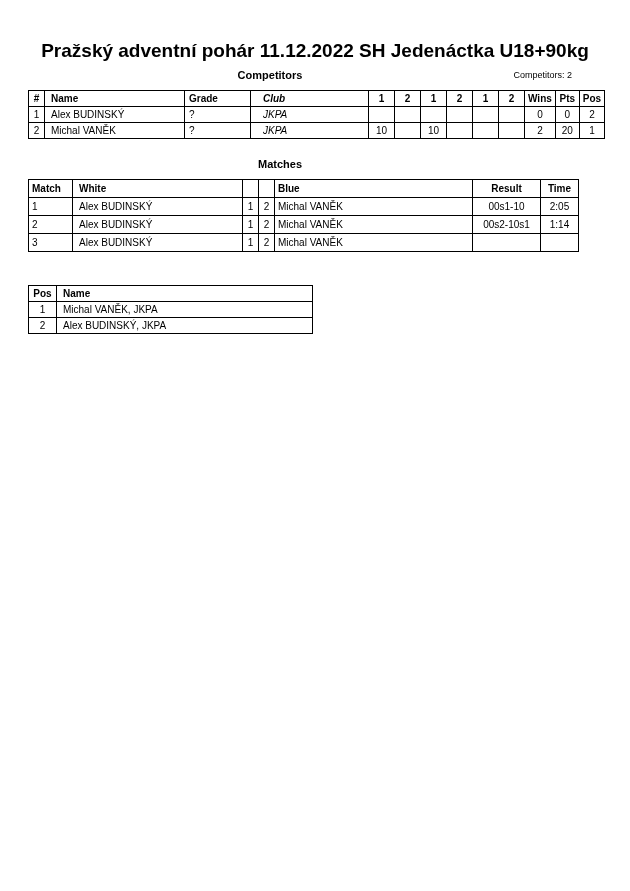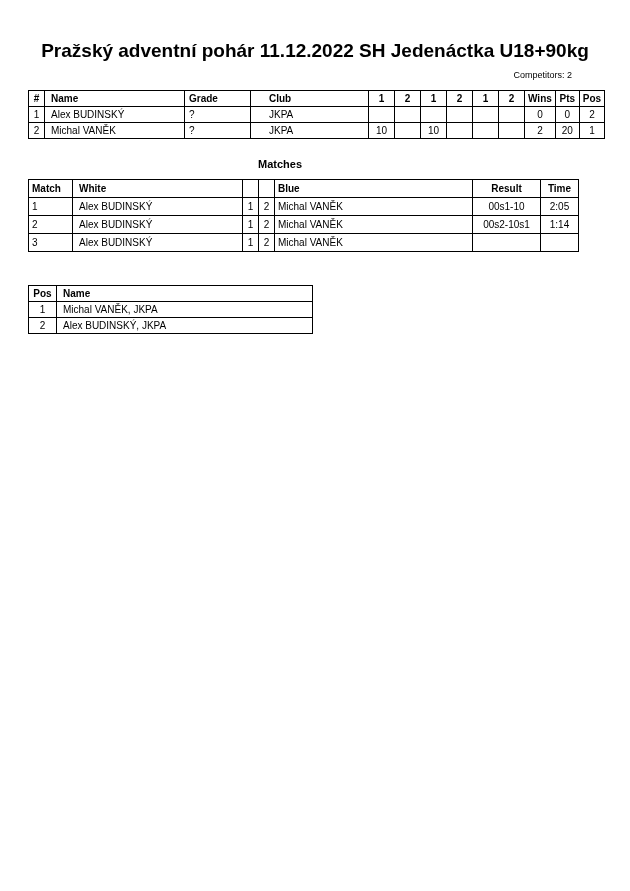--- a/index.html
+++ b/index.html
@@ -62,21 +62,21 @@
   }
   
   #competitors-table {
     top: 90px;
     left: 28px;
   }
   #competitors-table td, #competitors-table th { height: 16px; }
   .c-num { width: 16px; text-align: center; }
   .c-name { width: 140px; text-align: left; padding-left: 6px; }
   .c-grade { width: 66px; text-align: left; padding-left: 4px; }
-  .c-club { width: 118px; text-align: left; padding-left: 18px; }
+  .c-club { width: 118px; text-align: left; padding-left: 12px; font-style: italic; }
   .c-round { width: 26px; text-align: center; }
   .c-wins { width: 26px; text-align: center; }
   .c-pts { width: 24px; text-align: center; }
   .c-pos { width: 24px; text-align: center; }
 
   
   #matches-table {
     top: 179px;
     left: 28px;
   }
@@ -102,20 +102,21 @@
   .cap-results { top: 264px; left: 28px; width: 289px; }
   .note-competitors { top: 70px; left: 420px; width: 152px; }
 </style>
 </head>
 <body>
 
 <div class="page">
 
   <div class="title">Pražský adventní pohár  11.12.2022  SH Jedenáctka   U18+90kg</div>
 
+  <div class="section-caption cap-competitors">Competitors</div>
   <div class="small-note note-competitors">Competitors: 2</div>
 
   <table id="competitors-table">
     <thead>
       <tr>
         <th class="c-num">#</th>
         <th class="c-name">Name</th>
         <th class="c-grade">Grade</th>
         <th class="c-club">Club</th>
         <th class="c-round">1</th>

